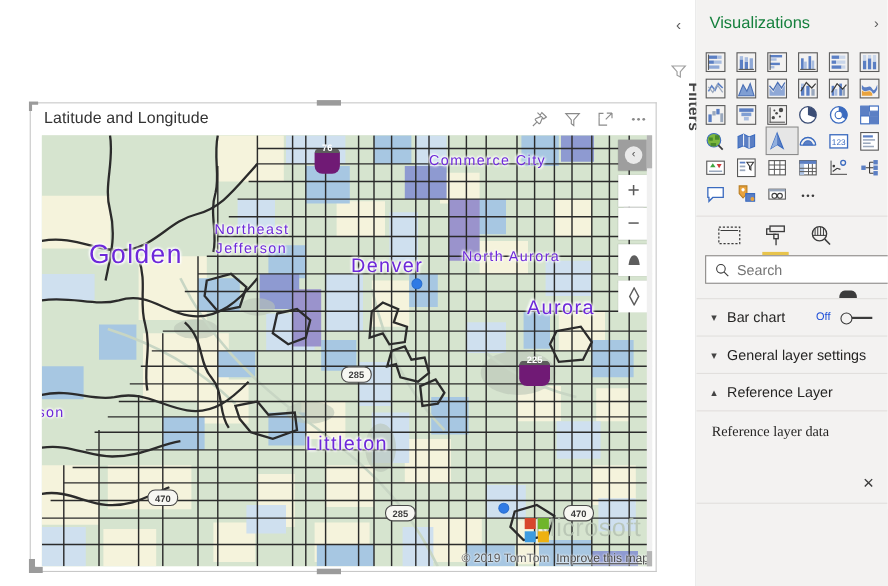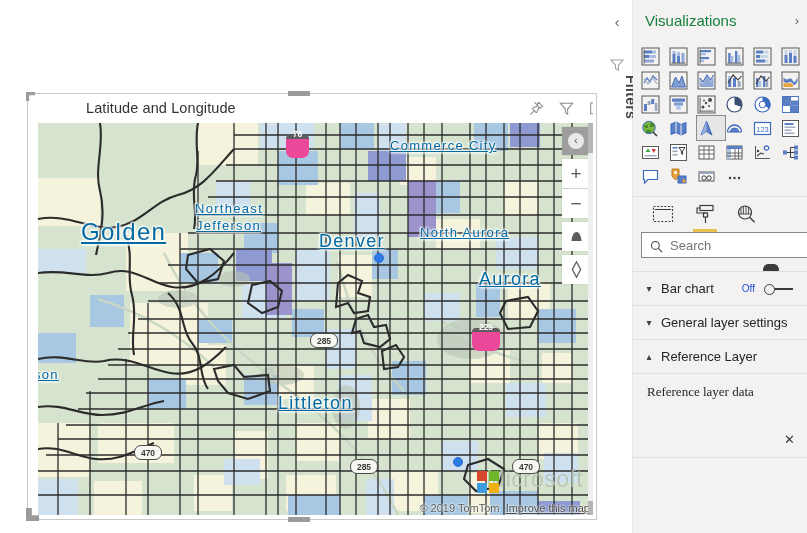--- a/index.html
+++ b/index.html
@@ -39,21 +39,20 @@
   
   #visual {
     position: absolute; left: 6px; top: 5px;
     width: 560px; height: 417px;
     background: #ffffff;
     overflow: hidden;
   }
   #visual-header {
     position: absolute; left: 0; top: 0; width: 560px; height: 25px;
     background: #ffffff;
-    margin-left: 46px;
   }
   #visual-title {
     position: absolute; left: 7px; top: 2px;
     font-size: 14.5px; color: #333333; letter-spacing: .1px;
     white-space: nowrap;
   }
   #visual-icons {
     position: absolute; right: 4px; top: 2px;
     display: flex; align-items: center; gap: 13px;
   }
@@ -64,33 +63,32 @@
   #map {
     position: absolute; left: 5px; top: 25px;
     width: 555px; height: 392px;
     background: #d6e4cf;
     overflow: hidden;
   }
   #map-svg { position:absolute; left:0; top:0; }
 
   .mlabel {
     position: absolute;
-    color: #0369a1;
+    color: #6d28d9;
     font-family: "Liberation Sans", sans-serif;
     letter-spacing: 1.3px;
     white-space: nowrap;
     text-shadow: 0 0 3px #fff, 0 0 3px #fff, 1px 1px 2px #fff, -1px -1px 2px #fff;
     pointer-events: none;
-    text-decoration: underline;
   }
 
   
   .shield-i {
     position: absolute; width: 23px; height: 18px;
-    background: #ec4899; border-radius: 4px 4px 7px 7px;
+    background: #701a75; border-radius: 4px 4px 7px 7px;
     border-top: 4px solid #5d5d5d;
     display: flex; align-items: flex-end; justify-content: center;
     color: #fff; font-size: 8.5px; font-weight: bold; padding-bottom: 19px;
   }
   
   .shield-us {
     position: absolute; width: 28px; height: 15px;
     background: #f7f7f2; border: 1.4px solid #4a4a4a; border-radius: 7px;
     display:flex; align-items:center; justify-content:center;
     color:#3b3b3b; font-size: 8.5px; font-weight: bold;

